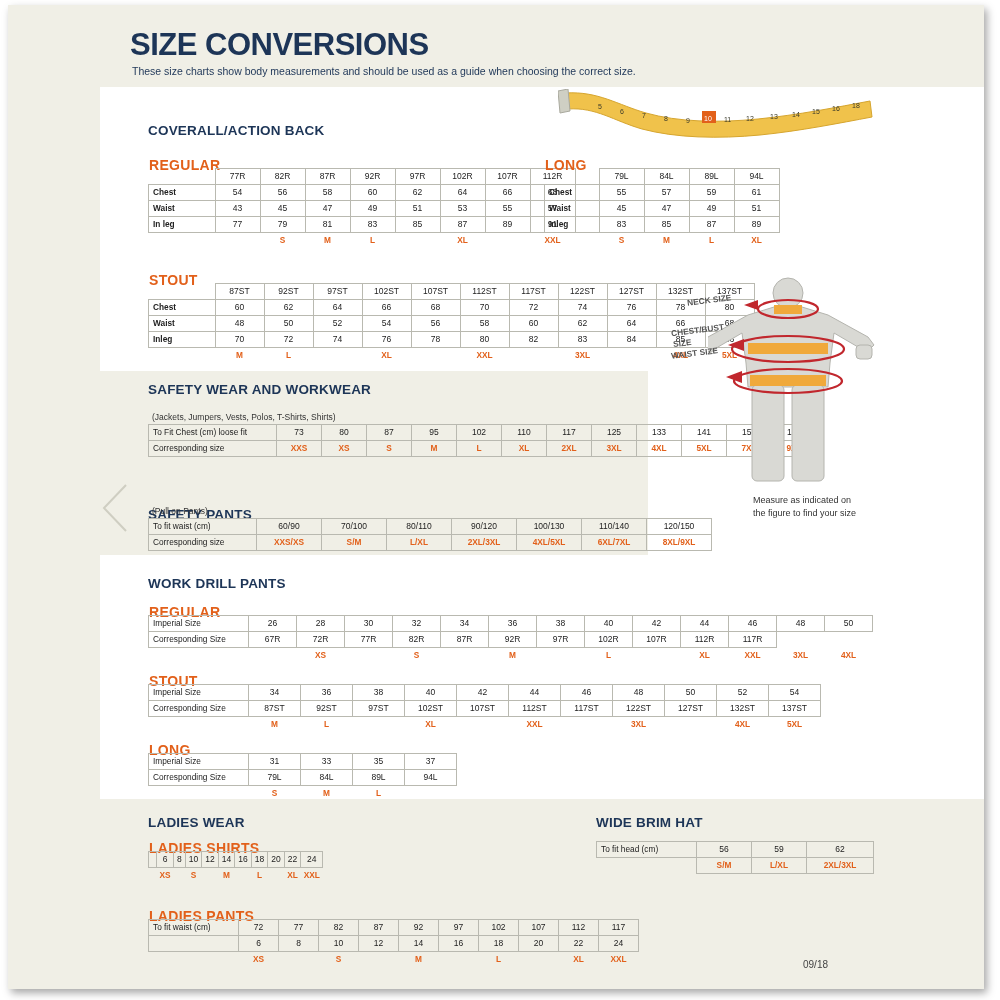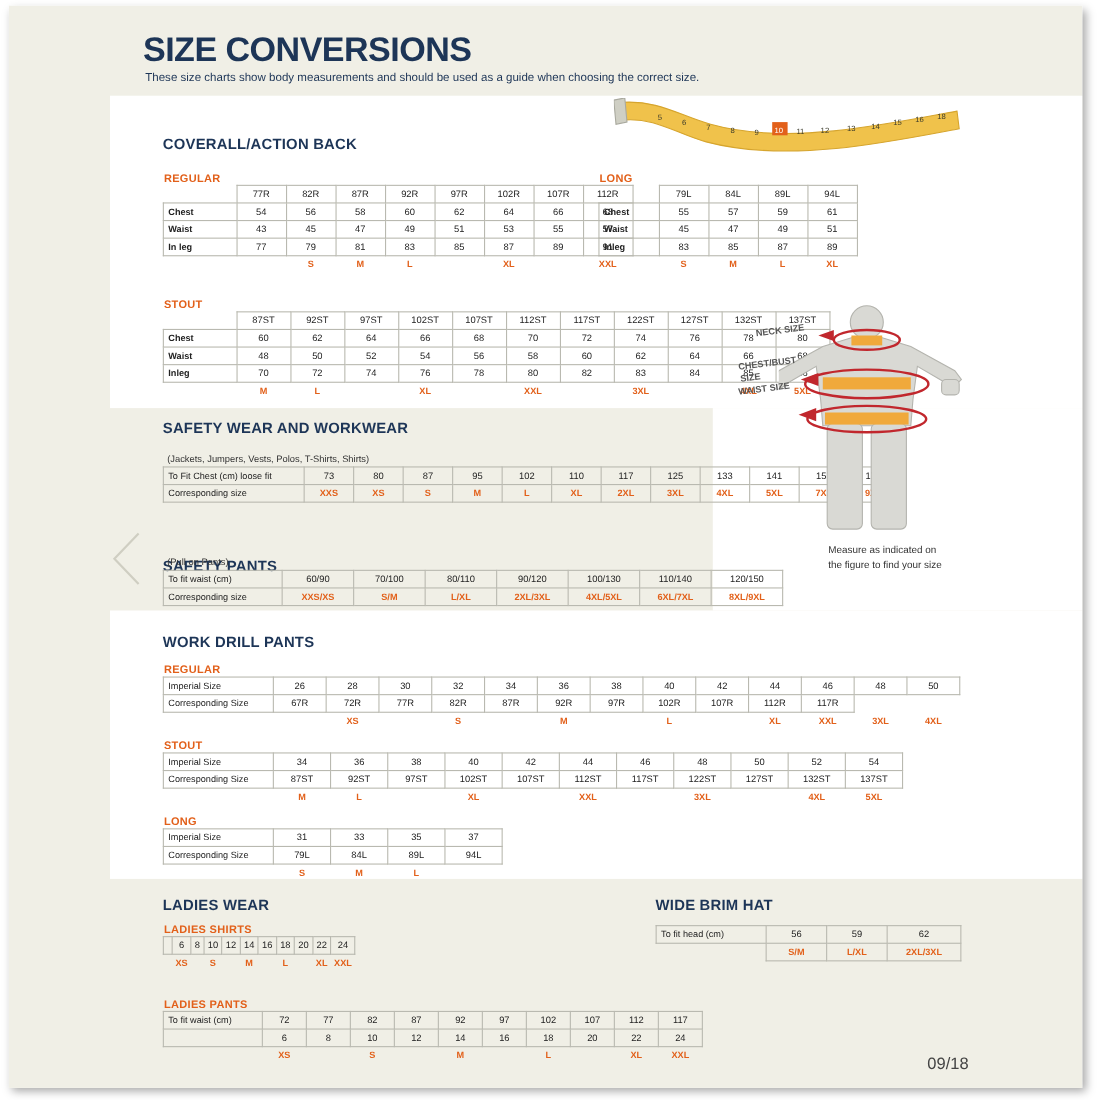--- a/index.html
+++ b/index.html
@@ -8,33 +8,33 @@
   .sheet{position:absolute;left:8px;top:5px;width:976px;height:984px;background:#ffffff;
          box-shadow:3px 4px 8px rgba(0,0,0,.35);overflow:hidden;}
   .cream{position:absolute;left:0;top:0;width:976px;height:984px;background:#f0efe6;}
   .white-band{position:absolute;background:#ffffff;}
 
   .title{position:absolute;left:122px;top:22px;font-size:31px;font-weight:bold;color:#1d3557;
          letter-spacing:-0.5px;font-family:"Liberation Sans",sans-serif;}
   .subtitle{position:absolute;left:124px;top:60px;font-size:10.5px;color:#1d3557;}
 
   .sect{position:absolute;font-size:13.5px;font-weight:bold;color:#1d3557;letter-spacing:.2px;}
-  .sublab{position:absolute;font-size:10px;font-weight:bold;color:#e2601a;letter-spacing:.3px;}
+  .sublab{position:absolute;font-size:14px;font-weight:bold;color:#e2601a;letter-spacing:.3px;}
   .note{position:absolute;font-size:8.5px;color:#333;}
 
   table.grid{position:absolute;border-collapse:collapse;font-size:8.5px;color:#222;}
   table.grid td{border:1px solid #b9b9b0;padding:1px 3px;text-align:center;height:13px;
                 line-height:13px;white-space:nowrap;background:transparent;}
   table.grid td.lbl{text-align:left;font-weight:bold;font-size:8.3px;padding-left:4px;}
   table.grid td.lbl-n{text-align:left;font-size:8.3px;padding-left:4px;}
   table.grid td.nb{border:none;}
   table.grid td.sz{color:#e2601a;font-weight:bold;border:none;font-size:8.3px;}
 
   .measure-cap{position:absolute;font-size:9px;color:#333;line-height:13px;}
-  .datecode{position:absolute;font-size:15px;color:#444;margin-left:40px;}
+  .datecode{position:absolute;font-size:10px;color:#444;}
 
   .figwrap{position:absolute;}
   .calloutlab{position:absolute;font-size:8.3px;font-weight:bold;color:#555;
               font-family:"Liberation Sans",sans-serif;}
 
   .arrowL{position:absolute;}
 </style>
 </head>
 <body>
 

